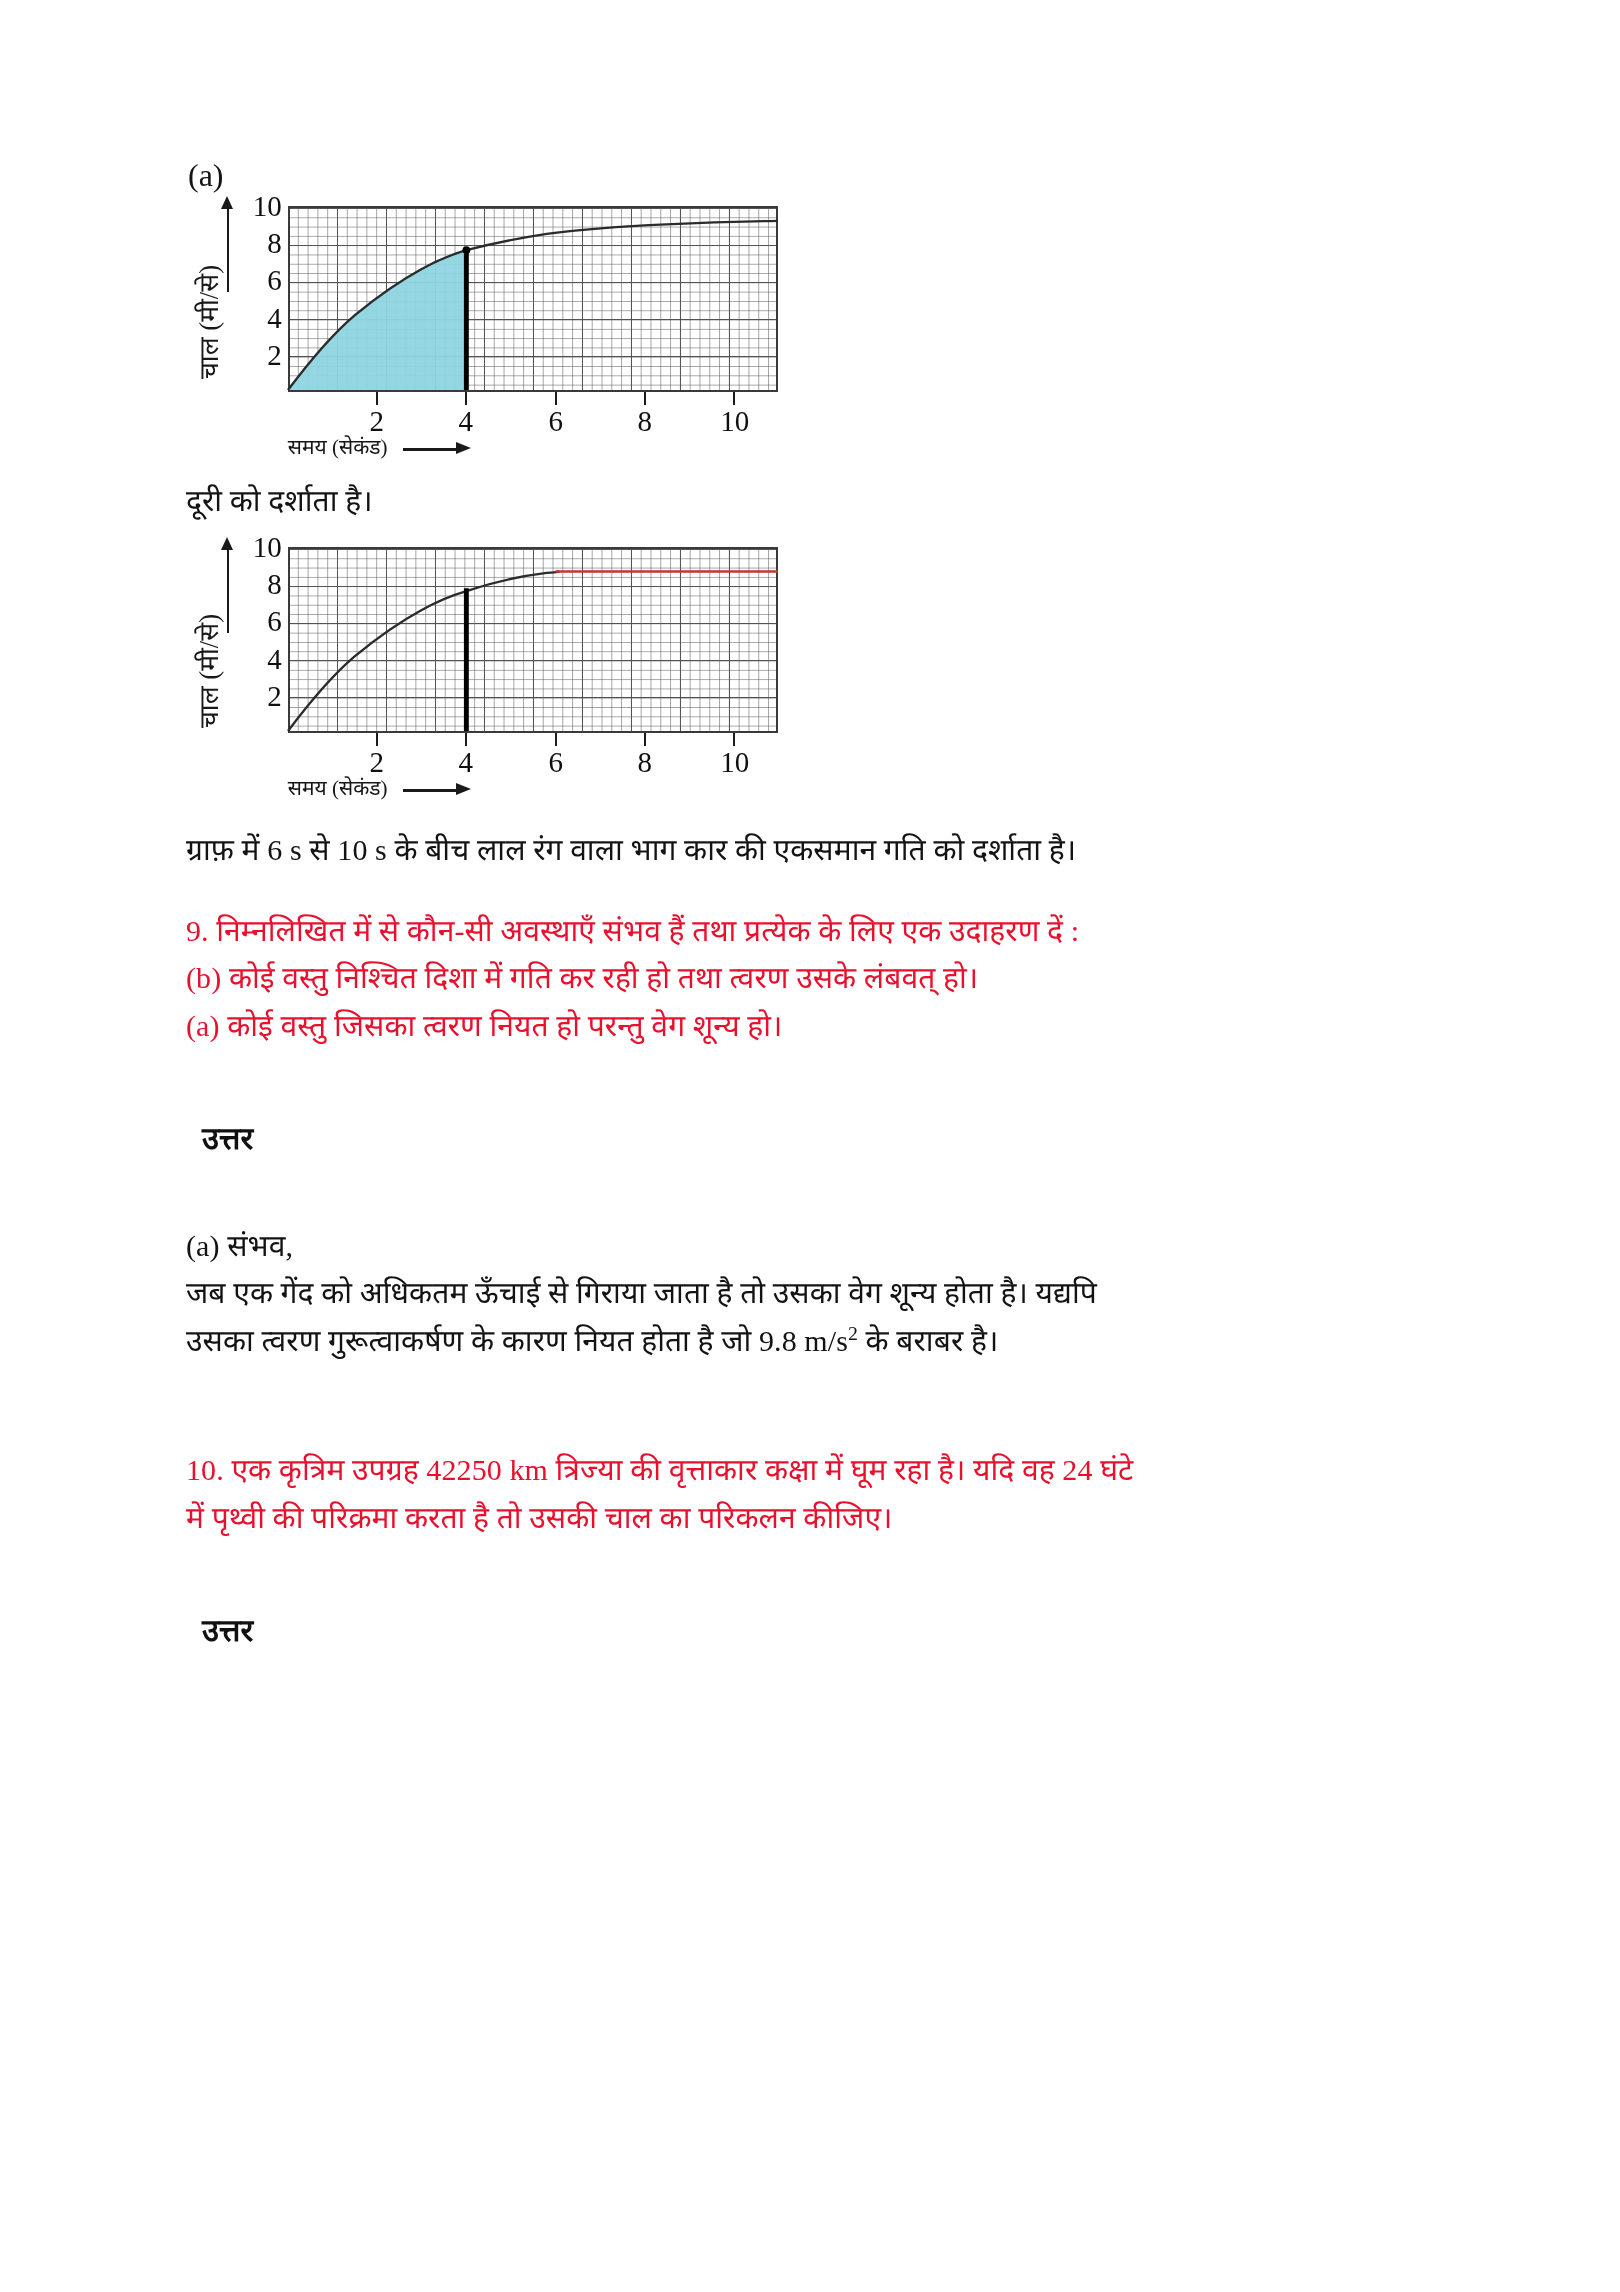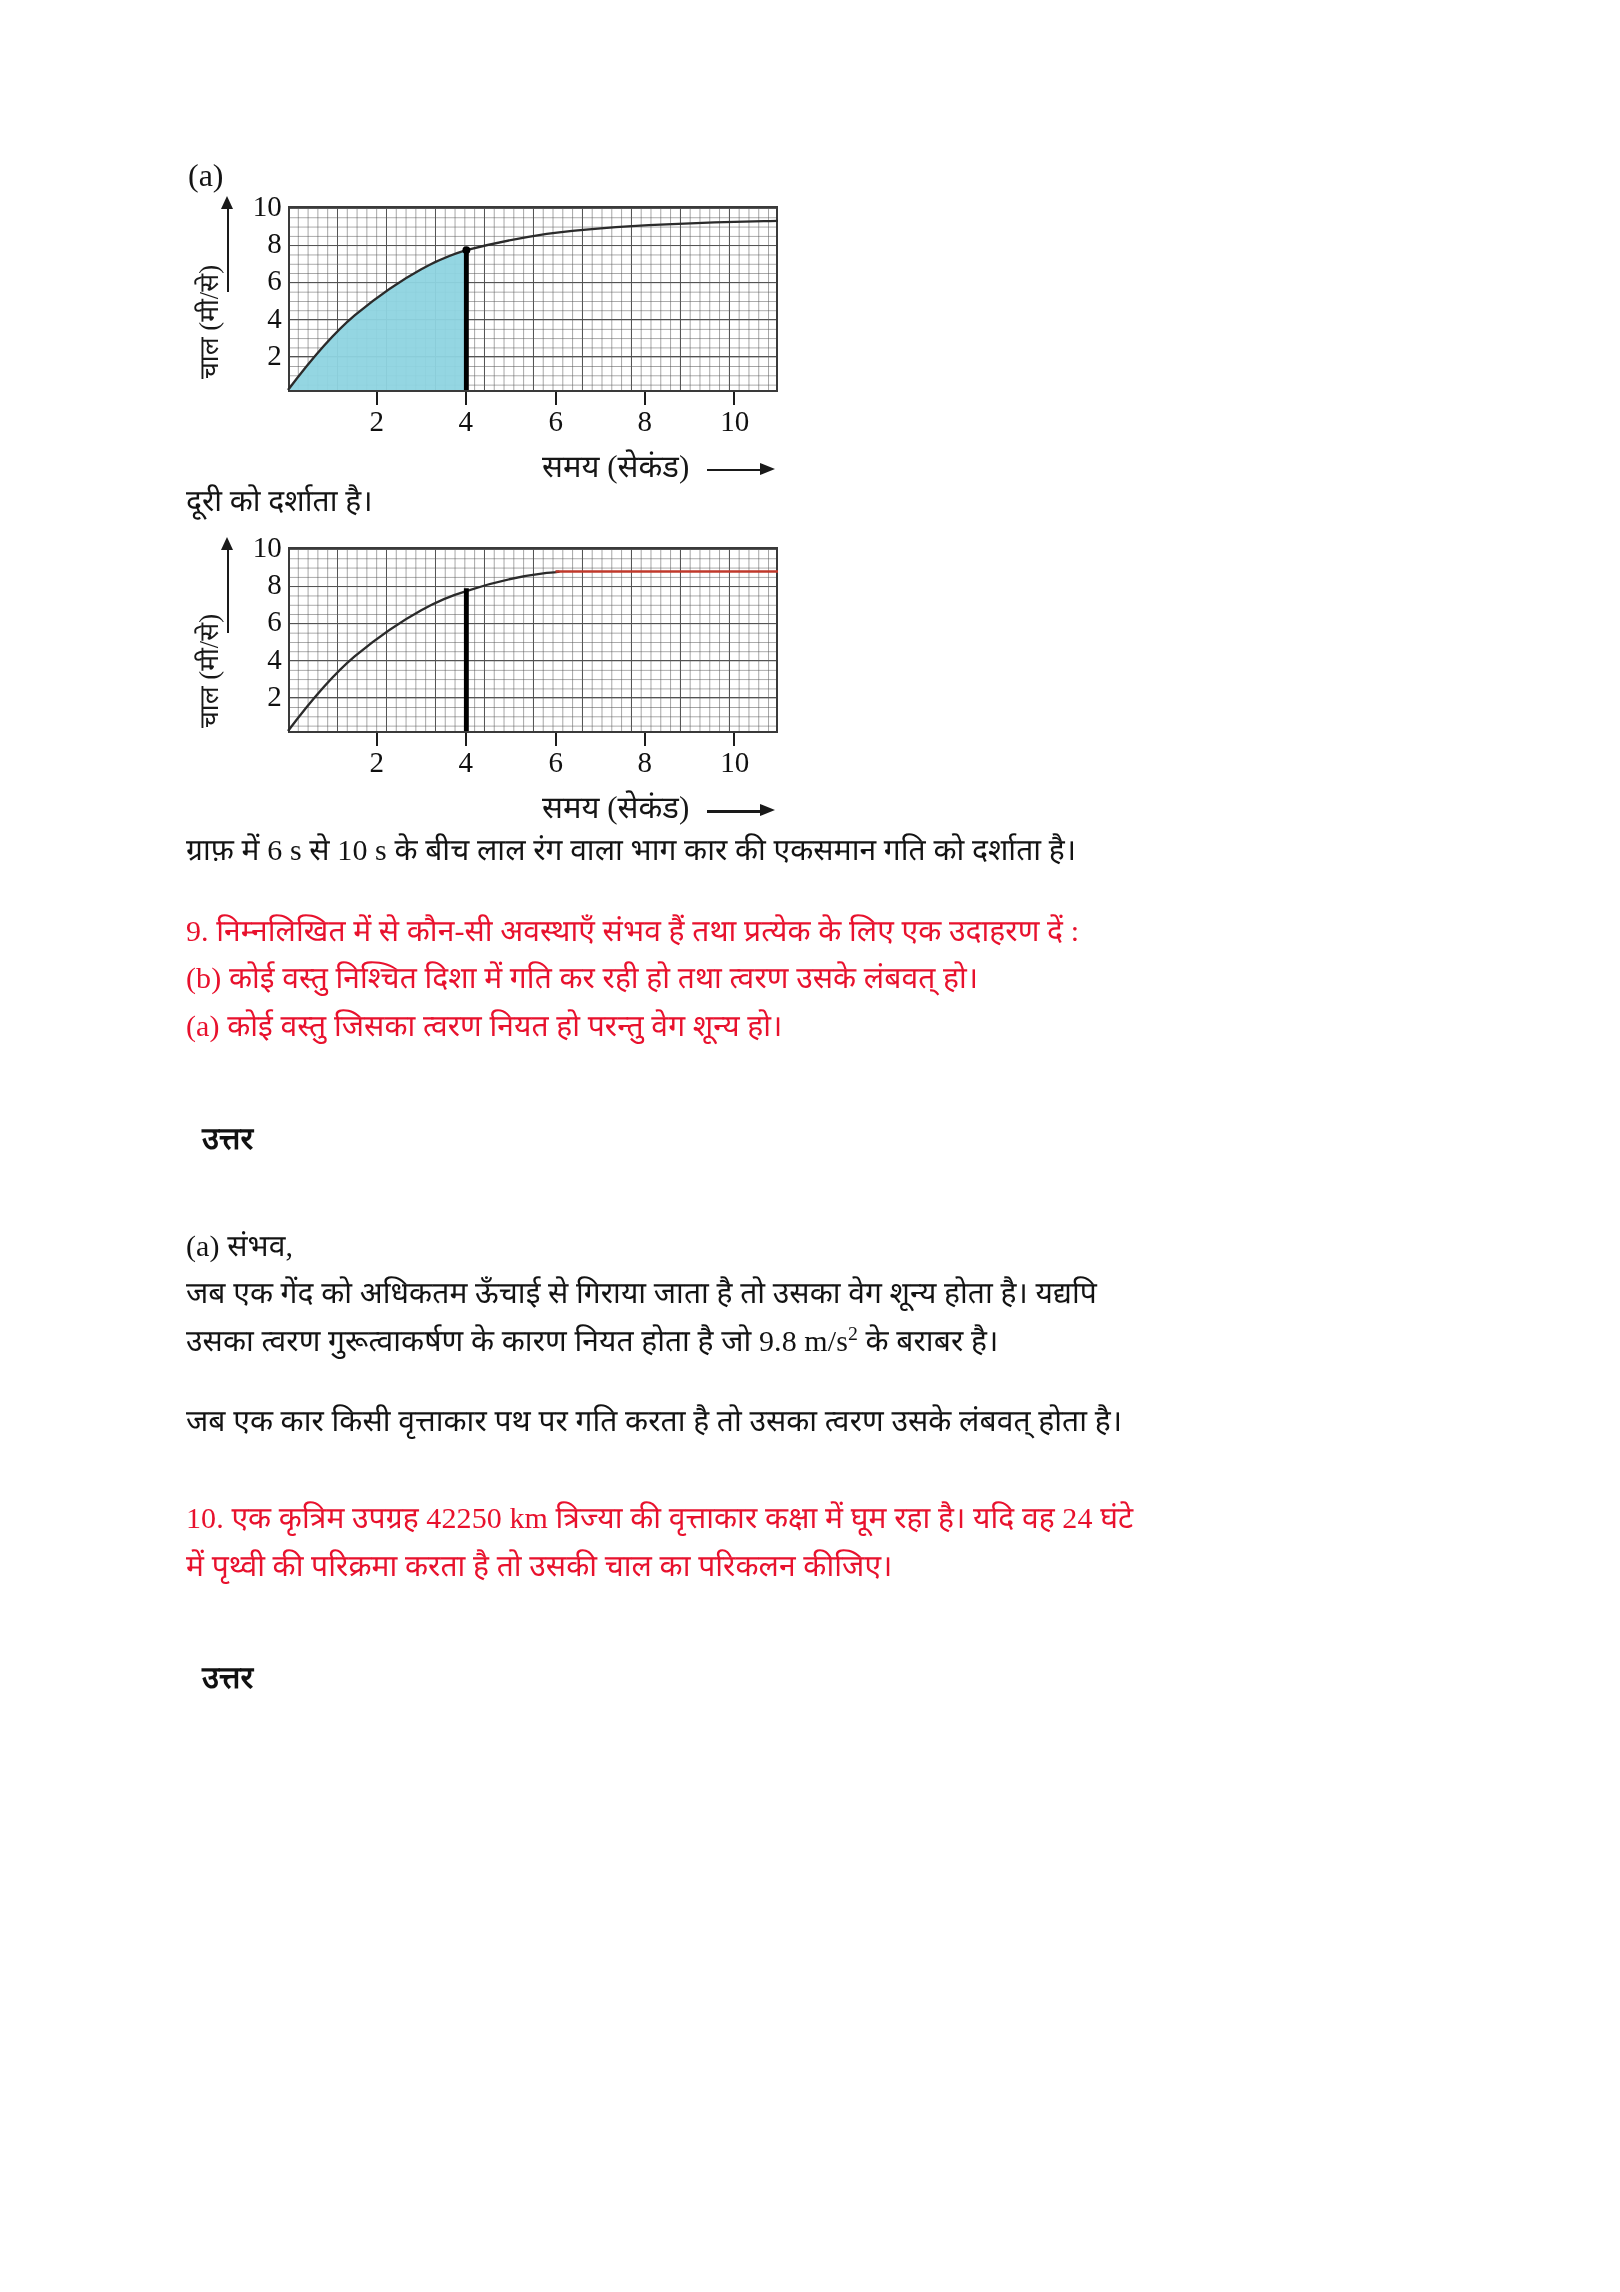--- a/index.html
+++ b/index.html
@@ -180,24 +180,24 @@
   .xticks .tl {
     position: absolute;
     top: 12.7px;
     font-size: 29px;
     color: #101010;
     transform: translateX(-50%);
   }
   .xlabel-row {
     position: absolute;
     left: 94px;
-    top: 244px;
+    top: 232px;
     width: 490px;
-    text-align: right;
-    font-size: 31px;
+    text-align: left;
+    font-size: 21px;
     color: #161616;
     white-space: nowrap;
   }
   .xarrow {
     display: inline-block;
     position: relative;
     width: 71px;
     height: 9.8px;
     margin-left: 9.8px;
     vertical-align: middle;
@@ -346,21 +346,20 @@
     <p class="heading">उत्तर</p>
 
     <div class="gap-l"></div>
 
     <p class="para">(a) संभव,</p>
     <p class="para">जब एक गेंद को अधिकतम ऊँचाई से गिराया जाता है तो उसका वेग शून्य होता है। यद्यपि</p>
     <p class="para"><span>उसका त्वरण गुरूत्वाकर्षण के कारण नियत होता है जो 9.8 m/s</span><span class="sup">2</span><span> के बराबर है।</span></p>
 
     <div class="gap-m"></div>
 
-    <p class="para">जब एक कार किसी वृत्ताकार पथ पर गति करता है तो उसका त्वरण उसके लंबवत् होता है।</p>
 
     <div class="gap-l"></div>
 
     <p class="para red">10. एक कृत्रिम उपग्रह 42250 km त्रिज्या की वृत्ताकार कक्षा में घूम रहा है। यदि वह 24 घंटे</p>
     <p class="para red">में पृथ्वी की परिक्रमा करता है तो उसकी चाल का परिकलन कीजिए।</p>
 
     <div class="gap-l"></div>
 
     <p class="heading">उत्तर</p>
 

